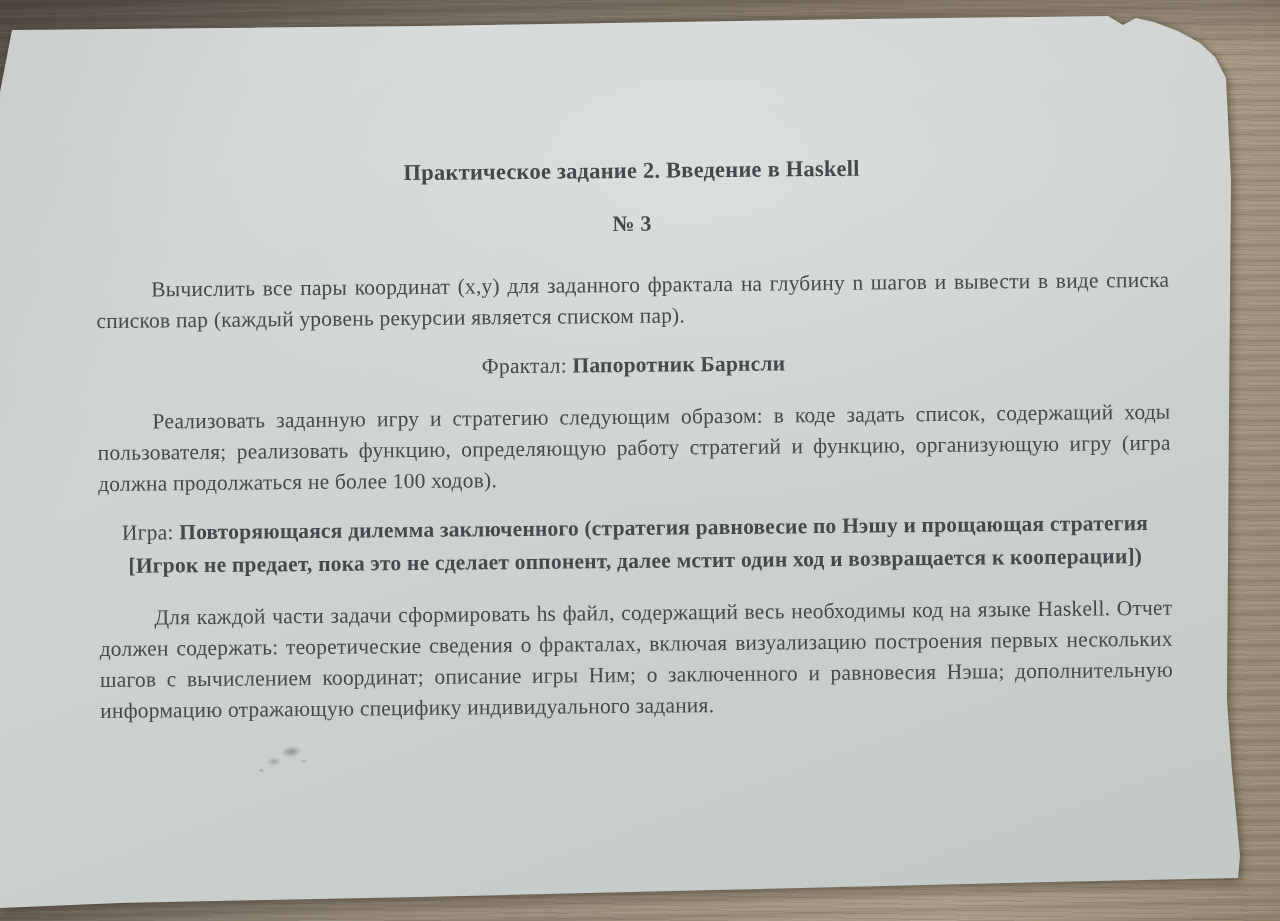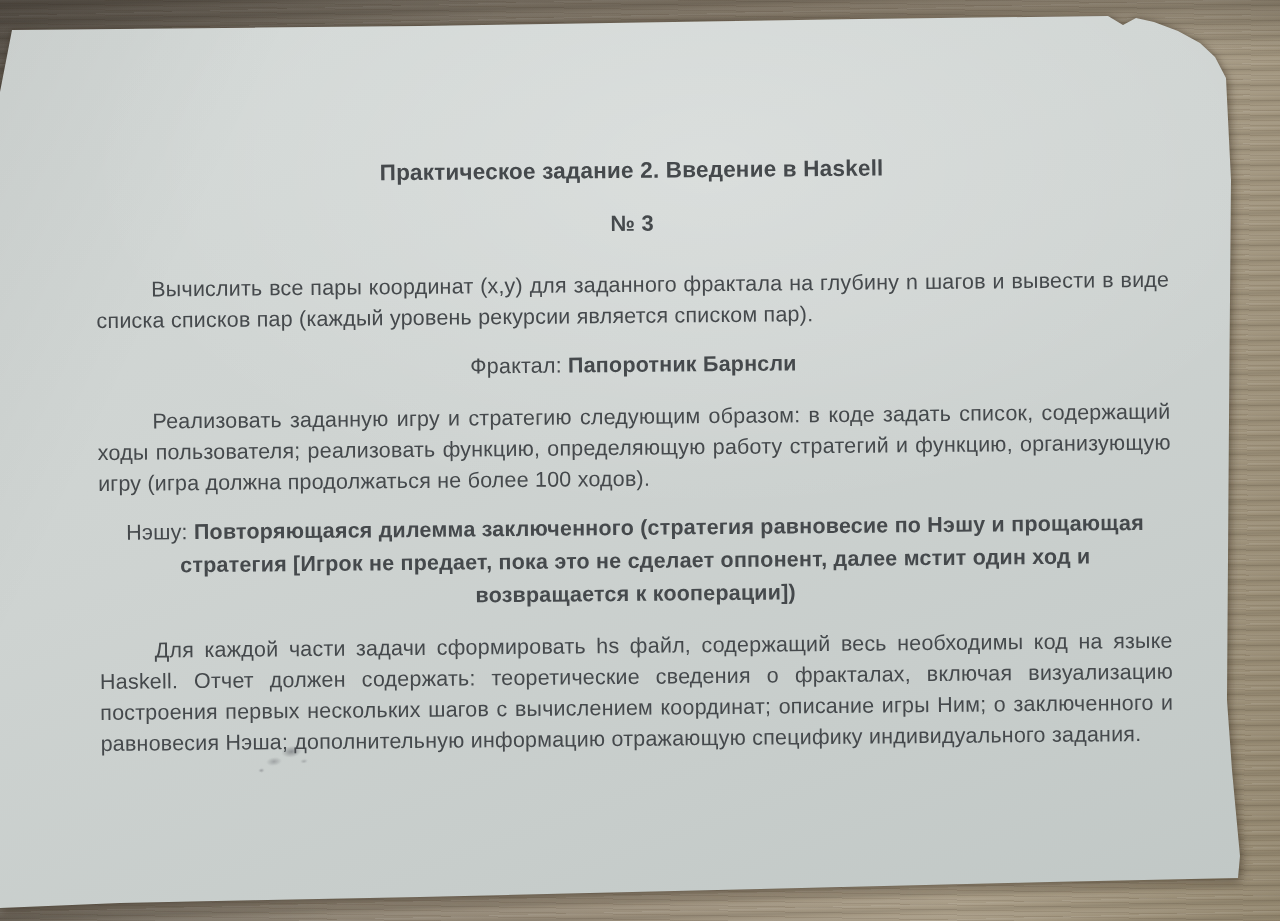--- a/index.html
+++ b/index.html
@@ -14,21 +14,21 @@
       repeating-linear-gradient(178.5deg,
         rgba(255,255,255,0.10) 0px, rgba(255,255,255,0) 3px,
         rgba(0,0,0,0.07) 6px, rgba(0,0,0,0) 9px,
         rgba(255,255,255,0.06) 12px, rgba(255,255,255,0) 16px),
       repeating-linear-gradient(181deg,
         rgba(80,62,45,0.14) 0px, rgba(80,62,45,0.14) 1px,
         rgba(0,0,0,0) 1px, rgba(0,0,0,0) 5px),
       linear-gradient(105deg,
         var(--wood_dark) 0%, #837a6c 25%, var(--wood_base) 55%,
         var(--wood_light) 78%, #93876f 100%);
-    font-family: Liberation Sans, sans-serif;
+    font-family: Liberation Serif, serif;
   }
   .paper-wrap {
     position: absolute; inset: 0;
     filter: drop-shadow(2px 4px 5px rgba(55,45,32,0.45))
             drop-shadow(0 -1px 2px rgba(55,45,32,0.25));
   }
   .paper {
     position: absolute; inset: 0;
     background:
       radial-gradient(900px 500px at 55% 18%, rgba(255,255,255,0.22), rgba(255,255,255,0) 70%),
@@ -101,21 +101,21 @@
         <div class="title">Практическое задание 2. Введение в Haskell</div>
 
         <div class="task-number">№ 3</div>
 
         <p class="body">Вычислить все пары координат (x,y) для заданного фрактала на глубину n шагов и вывести в виде списка списков пар (каждый уровень рекурсии является списком пар).</p>
 
         <p class="center-line"><span>Фрактал: </span><b>Папоротник Барнсли</b></p>
 
         <p class="body">Реализовать заданную игру и стратегию следующим образом: в коде задать список, содержащий ходы пользователя; реализовать функцию, определяющую работу стратегий и функцию, организующую игру (игра должна продолжаться не более 100 ходов).</p>
 
-        <p class="center-line"><span>Нэшу: </span><b>Повторяющаяся дилемма заключенного (стратегия равновесие по Нэшу и прощающая стратегия [Игрок не предает, пока это не сделает оппонент, далее мстит один ход и возвращается к кооперации])</b></p>
+        <p class="center-line"><span>Игра: </span><b>Повторяющаяся дилемма заключенного (стратегия равновесие по Нэшу и прощающая стратегия [Игрок не предает, пока это не сделает оппонент, далее мстит один ход и возвращается к кооперации])</b></p>
 
         <p class="body">Для каждой части задачи сформировать hs файл, содержащий весь необходимы код на языке Haskell. Отчет должен содержать: теоретические сведения о фракталах, включая визуализацию построения первых нескольких шагов с вычислением координат; описание игры Ним; о заключенного и равновесия Нэша; дополнительную информацию отражающую специфику индивидуального задания.</p>
       </div>
 
       <div class="smudge"></div>
 
     </div>
   </div>
 </div>
 

